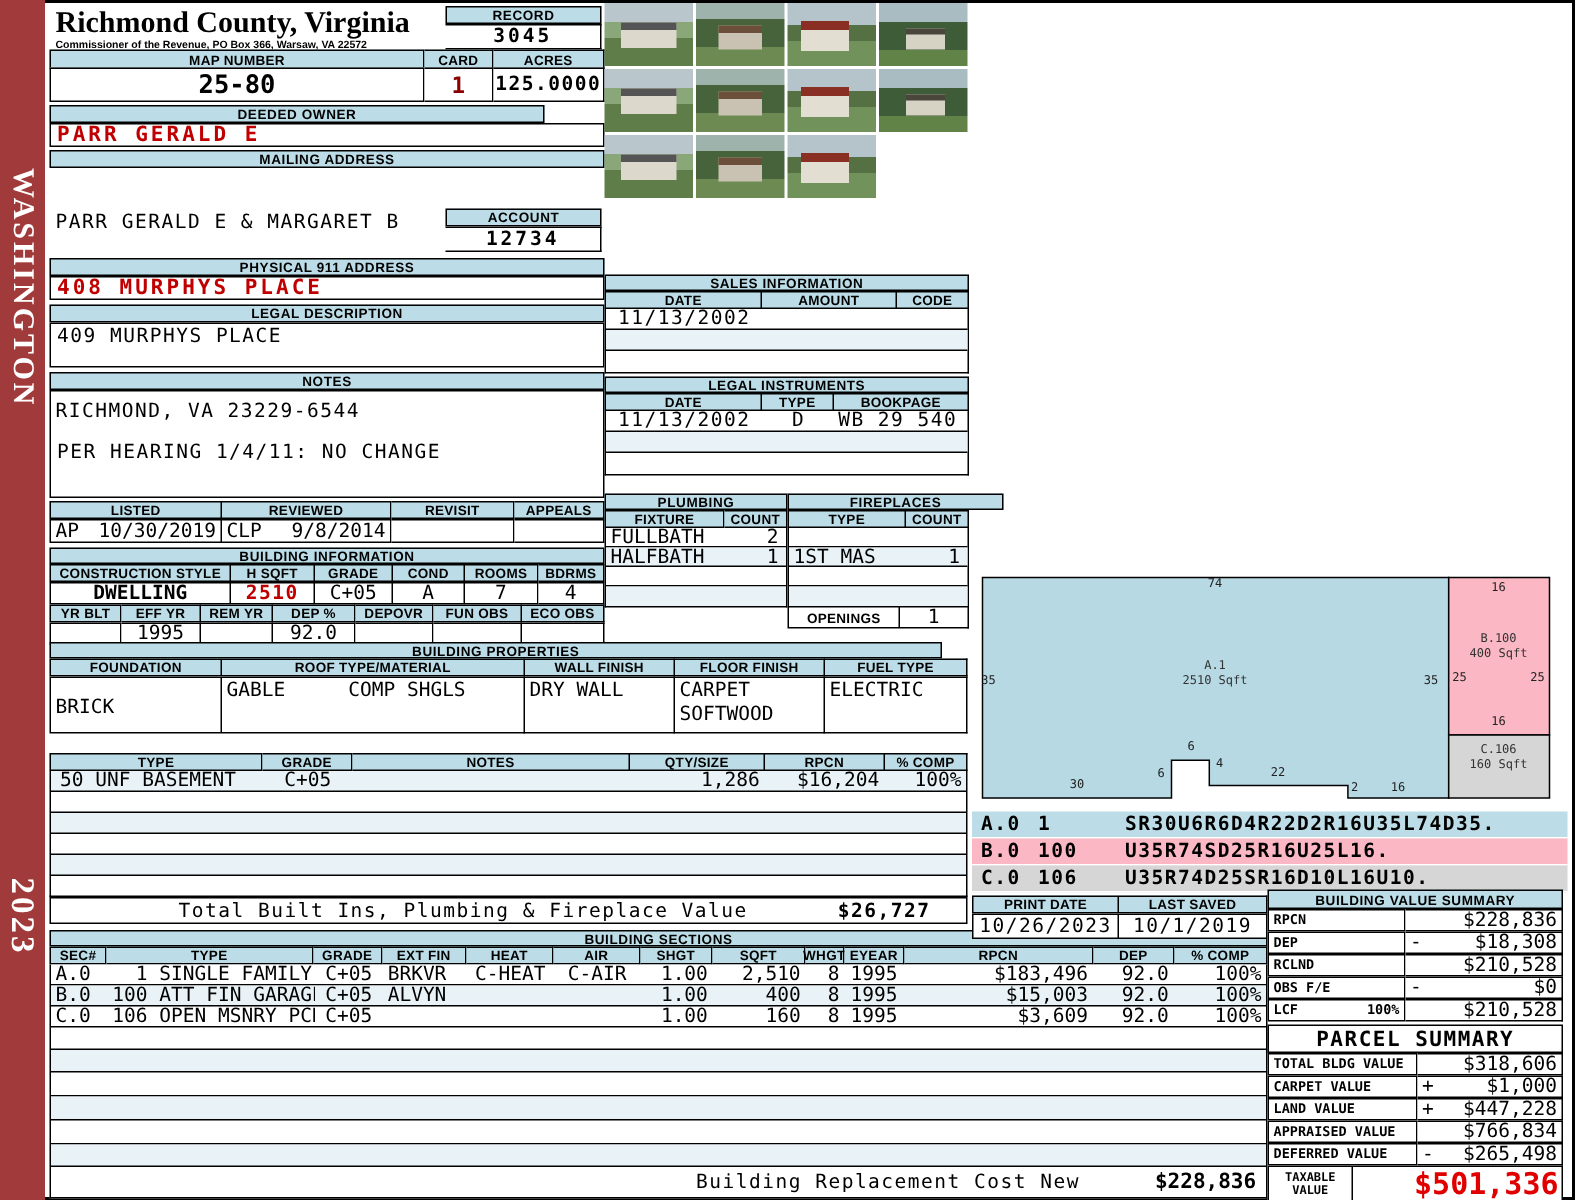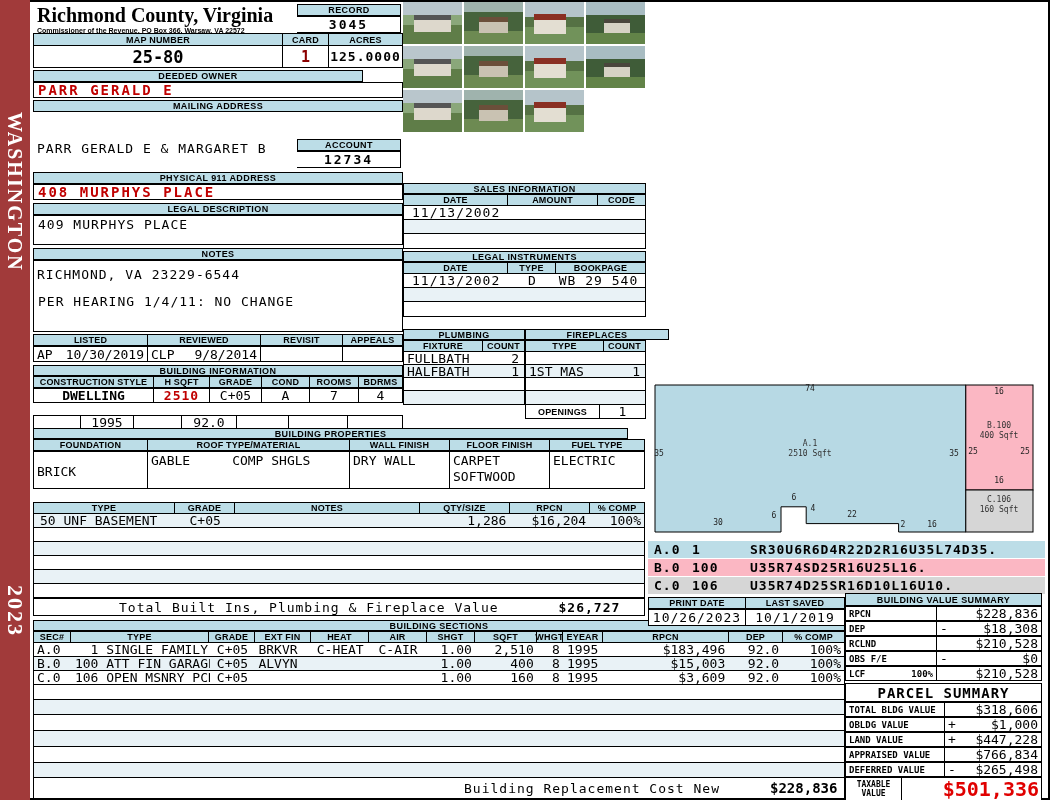--- a/index.html
+++ b/index.html
@@ -135,20 +135,29 @@
     <div class="hc" style="width:49px">ROOMS</div>
     <div class="hc" style="width:44px">BDRMS</div>
   </div>
   <div class="abs hrow" style="left:33px;top:388px;width:370px;height:15px">
     <div class="vc bold" style="width:121px">DWELLING</div>
     <div class="vc red" style="width:56px;letter-spacing:1px">2510</div>
     <div class="vc" style="width:52px">C+05</div>
     <div class="vc" style="width:48px">A</div>
     <div class="vc" style="width:49px">7</div>
     <div class="vc" style="width:44px">4</div>
+  </div>
+  <div class="abs hrow" style="left:33px;top:403px;width:370px;height:12px">
+    <div class="hc" style="width:48px">YR BLT</div>
+    <div class="hc" style="width:53px">EFF YR</div>
+    <div class="hc" style="width:48px">REM YR</div>
+    <div class="hc" style="width:55px">DEP %</div>
+    <div class="hc" style="width:52px">DEPOVR</div>
+    <div class="hc" style="width:59px">FUN OBS</div>
+    <div class="hc" style="width:55px">ECO OBS</div>
   </div>
   <div class="abs hrow" style="left:33px;top:415px;width:370px;height:15px">
     <div class="vc" style="width:48px"></div>
     <div class="vc" style="width:53px">1995</div>
     <div class="vc" style="width:48px"></div>
     <div class="vc" style="width:55px">92.0</div>
     <div class="vc" style="width:52px"></div>
     <div class="vc" style="width:59px"></div>
     <div class="vc" style="width:55px"></div>
   </div>
@@ -420,21 +429,21 @@
   <div class="abs" style="left:845px;top:683px;width:197px">
     <div class="yellow" style="height:19px;border:1px solid #000;display:flex;align-items:center;justify-content:center;font:bold 14px 'DejaVu Sans Mono',monospace;letter-spacing:1px">PARCEL SUMMARY</div>
     <div class="hrow" style="height:15px">
         <div class="lc" style="width:100px">TOTAL BLDG VALUE</div>
         <div class="sumval" style="flex:1">
           <span class="sign"></span>
           <span class="amount">$318,606</span>
         </div>
       </div>
     <div class="hrow" style="height:15px">
-        <div class="lc" style="width:100px">OBLDG VALUE</div>
+        <div class="lc" style="width:100px">CARPET VALUE</div>
         <div class="sumval" style="flex:1">
           <span class="sign">+</span>
           <span class="amount">$1,000</span>
         </div>
       </div>
     <div class="hrow" style="height:15px">
         <div class="lc" style="width:100px">LAND VALUE</div>
         <div class="sumval" style="flex:1">
           <span class="sign">+</span>
           <span class="amount">$447,228</span>

